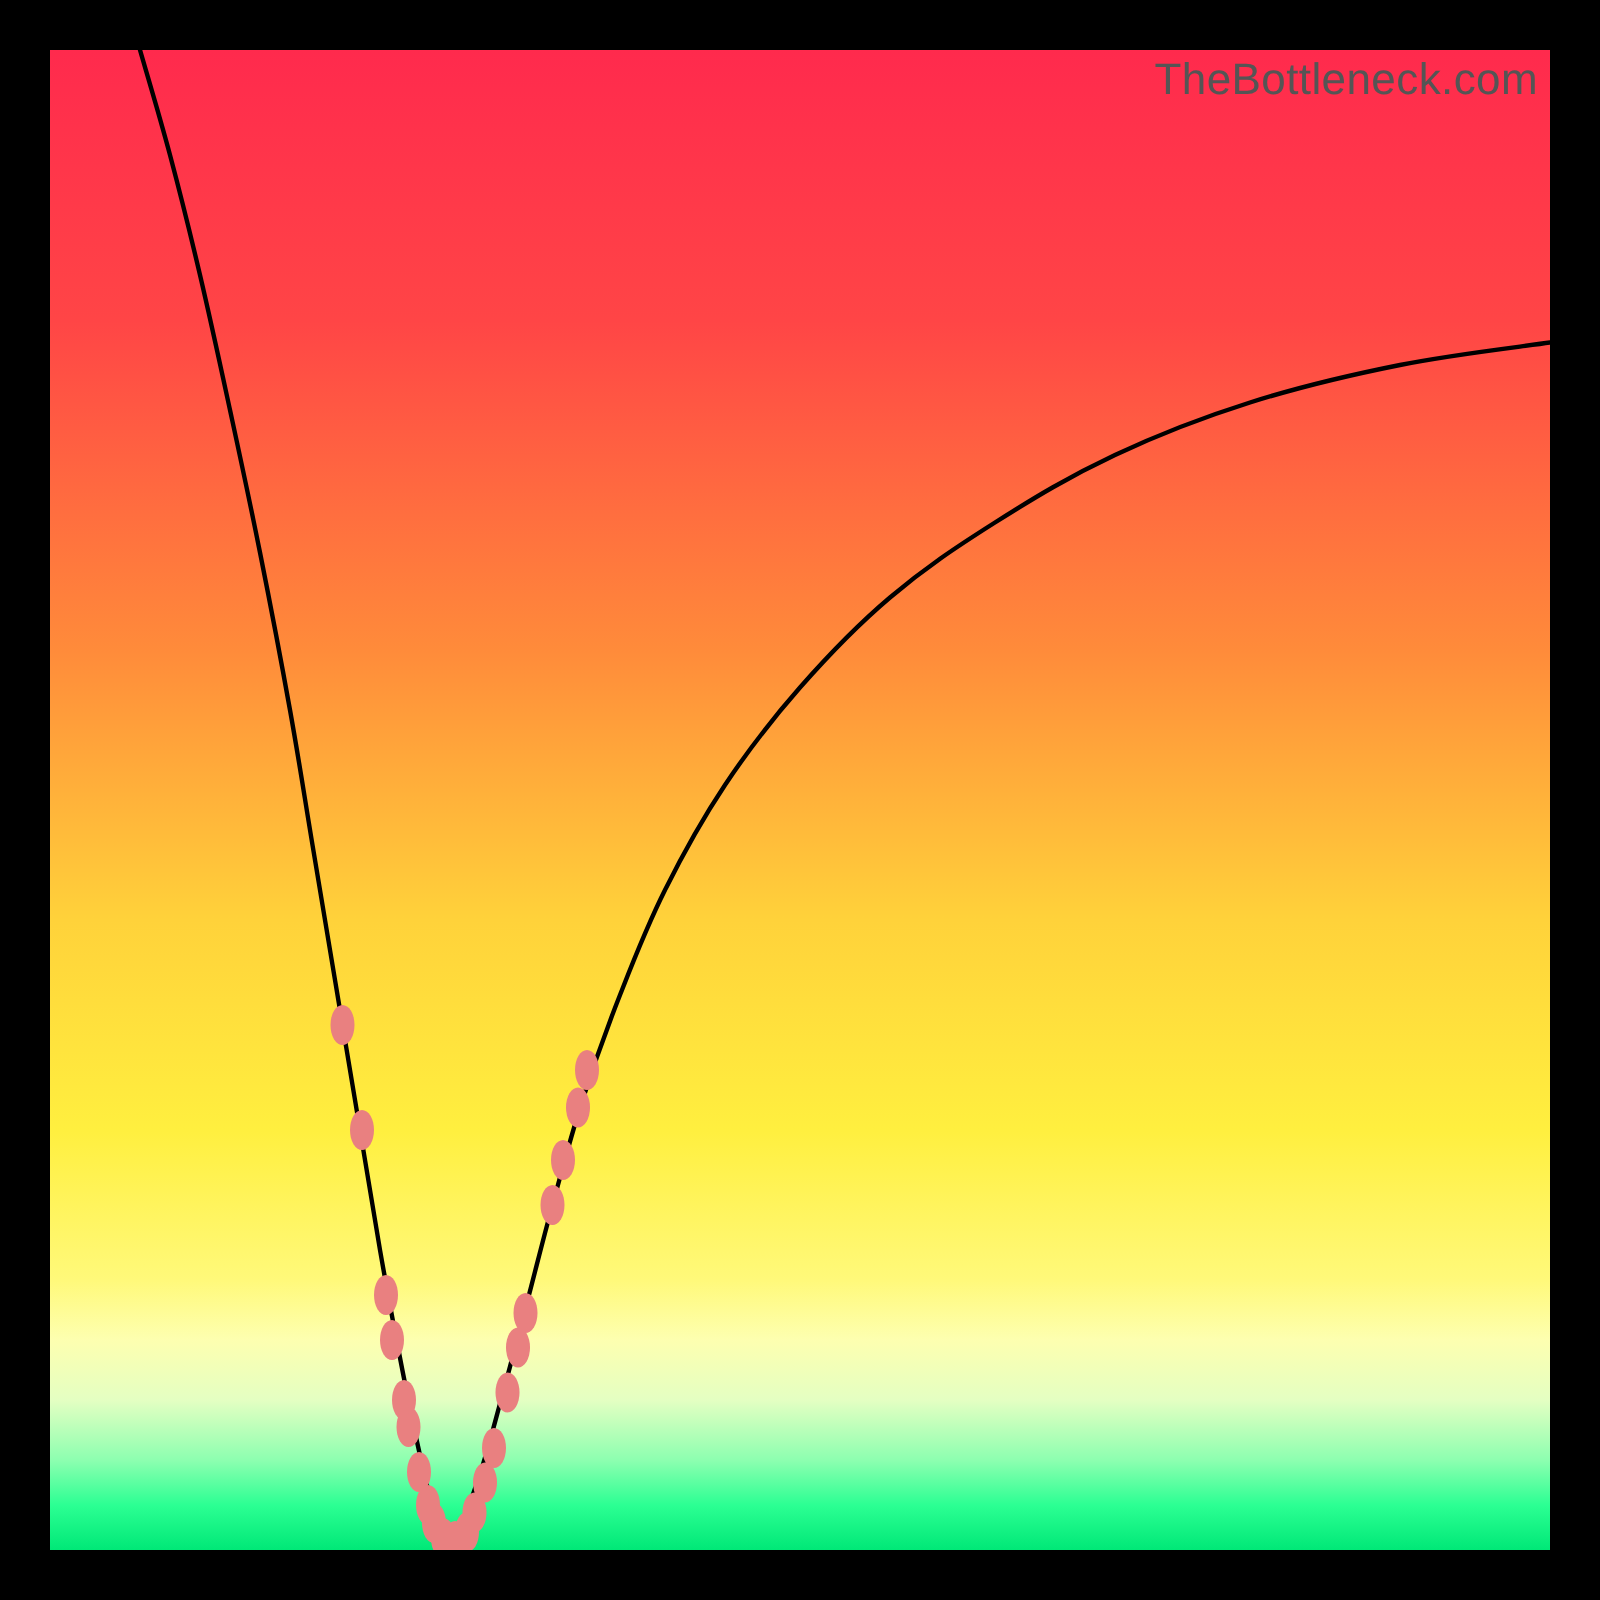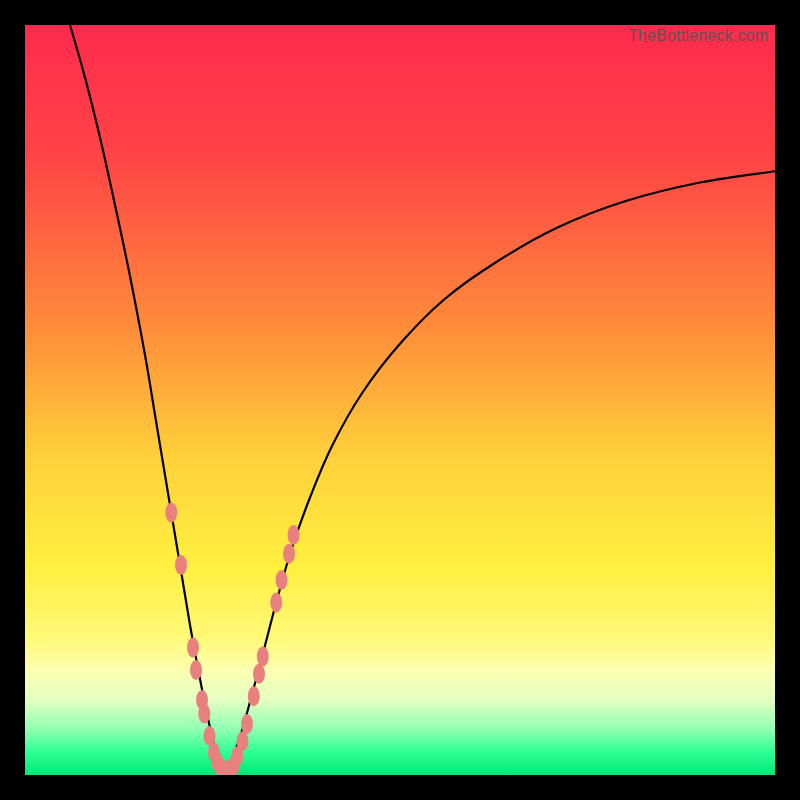--- a/index.html
+++ b/index.html
@@ -20,21 +20,21 @@
   }
   .gradient-bg {
     position: absolute;
     left: 0; top: 0; right: 0; bottom: 0;
   }
   .watermark {
     position: absolute;
     top: 2px;
     right: 6px;
     font-family: Arial, Helvetica, sans-serif;
-    font-size: 16px;
+    font-size: 22px;
     font-weight: 500;
     color: #555;
     letter-spacing: 0.2px;
     z-index: 50;
   }
   svg.curves {
     position: absolute;
     left: 0; top: 0;
     width: 750px;
     height: 750px;

